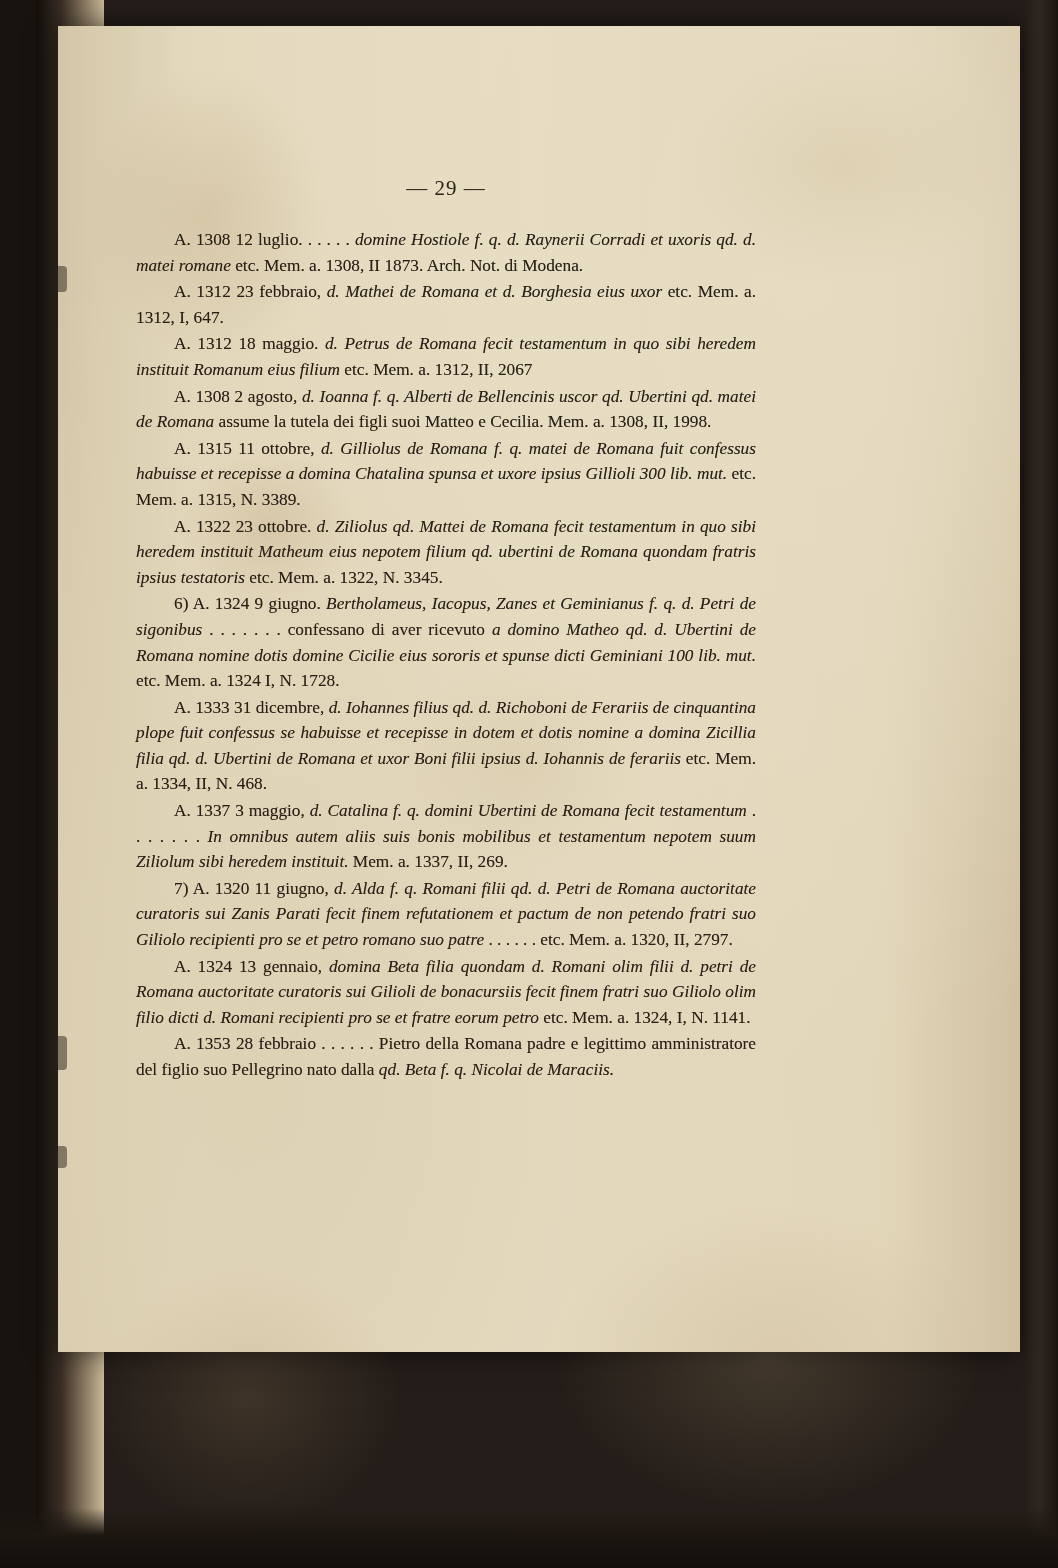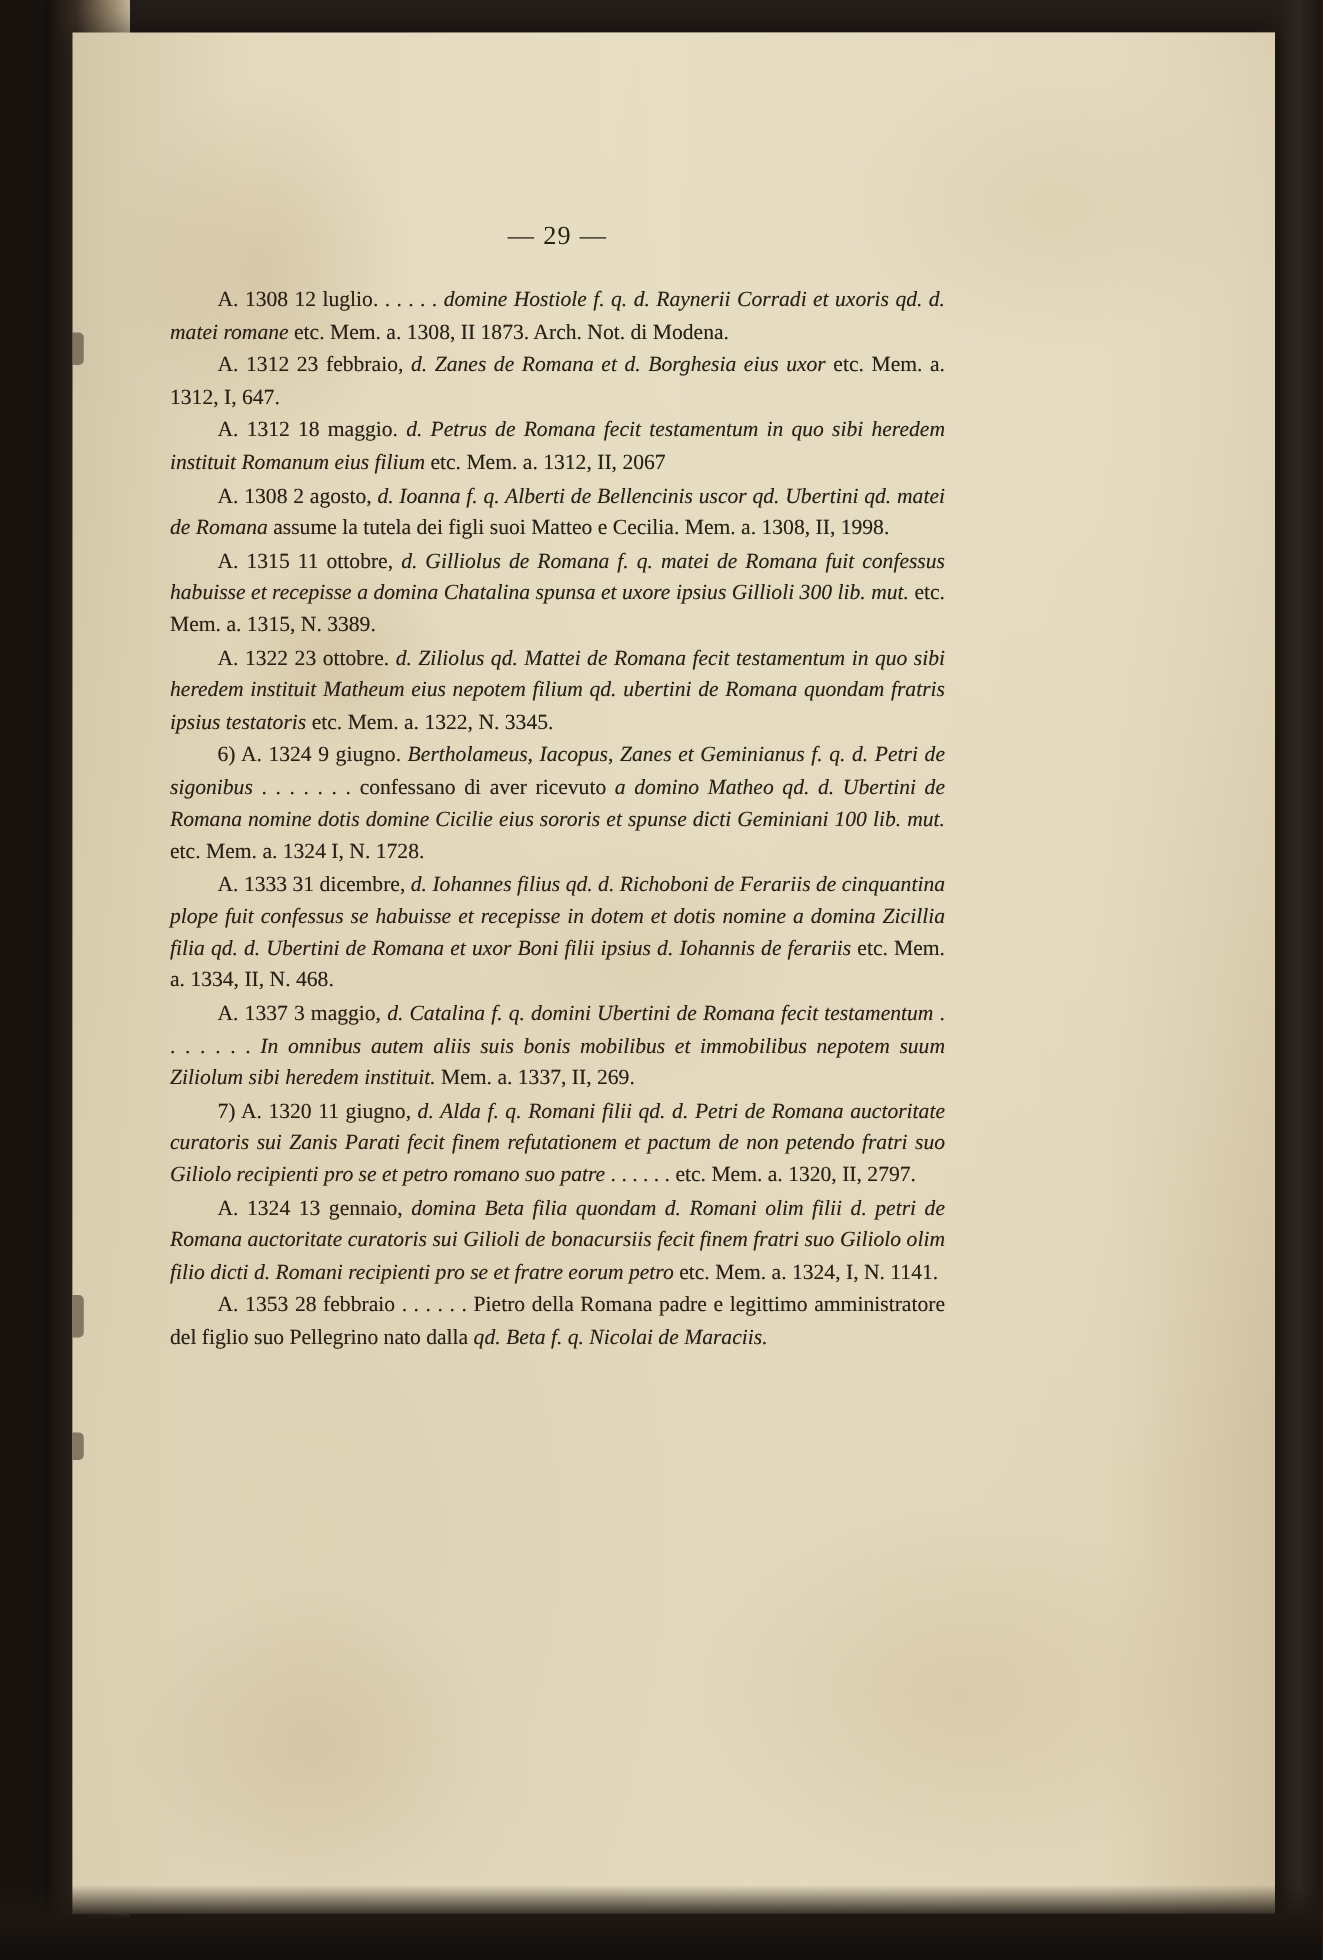--- a/index.html
+++ b/index.html
@@ -50,21 +50,21 @@
     background: linear-gradient(to left, #1b1511 0%, #2e2620 55%, rgba(46,38,32,0) 100%);
     z-index: 6;
   }
 
   
   .page {
     position: absolute;
     left: 58px;
     top: 26px;
     width: 962px;
-    height: 1505px;
+    height: 1326px;
     background:
       radial-gradient(ellipse at 78% 18%, #e6dcc2 0%, rgba(230,220,194,0) 52%),
       radial-gradient(ellipse at 20% 80%, #ded2b5 0%, rgba(222,210,181,0) 60%),
       linear-gradient(to right, #d3c6a8 0%, #e4d9bd 14%, #e8dec4 50%, #e2d6b9 86%, #cfc0a0 100%);
     box-shadow: 0 0 26px rgba(0,0,0,0.55);
   }
   
   .stain {
     position: absolute;
     border-radius: 50%;
@@ -135,28 +135,28 @@
     <div class="stain s6"></div>
 
     <div class="edge-notch" style="top:240px;  height:26px;"></div>
     <div class="edge-notch" style="top:1010px; height:34px;"></div>
     <div class="edge-notch" style="top:1120px; height:22px;"></div>
 
     <div class="content">
       <div class="folio">— 29 —</div>
       <div>
           <p class="entry">A. 1308 12 luglio. . . . . . <i>domine Hostiole f. q. d. Raynerii Corradi et uxoris qd. d. matei romane</i> etc. Mem. a. 1308, II 1873. Arch. Not. di Modena.</p>
-          <p class="entry">A. 1312 23 febbraio, <i>d. Zanes de Romana et d. Borghesia eius uxor</i> etc. Mem. a. 1312, I, 647.</p>
+          <p class="entry">A. 1312 23 febbraio, <i>d. Mathei de Romana et d. Borghesia eius uxor</i> etc. Mem. a. 1312, I, 647.</p>
           <p class="entry">A. 1312 18 maggio. <i>d. Petrus de Romana fecit testamentum in quo sibi heredem instituit Romanum eius filium</i> etc. Mem. a. 1312, II, 2067</p>
           <p class="entry">A. 1308 2 agosto, <i>d. Ioanna f. q. Alberti de Bellencinis uscor qd. Ubertini qd. matei de Romana</i> assume la tutela dei figli suoi Matteo e Cecilia. Mem. a. 1308, II, 1998.</p>
           <p class="entry">A. 1315 11 ottobre, <i>d. Gilliolus de Romana f. q. matei de Romana fuit confessus habuisse et recepisse a domina Chatalina spunsa et uxore ipsius Gillioli 300 lib. mut.</i> etc. Mem. a. 1315, N. 3389.</p>
           <p class="entry">A. 1322 23 ottobre. <i>d. Ziliolus qd. Mattei de Romana fecit testamentum in quo sibi heredem instituit Matheum eius nepotem filium qd. ubertini de Romana quondam fratris ipsius testatoris</i> etc. Mem. a. 1322, N. 3345.</p>
           <p class="entry">6) A. 1324 9 giugno. <i>Bertholameus, Iacopus, Zanes et Geminianus f. q. d. Petri de sigonibus</i> . . . . . . . confessano di aver ricevuto <i>a domino Matheo qd. d. Ubertini de Romana nomine dotis domine Cicilie eius sororis et spunse dicti Geminiani 100 lib. mut.</i> etc. Mem. a. 1324 I, N. 1728.</p>
           <p class="entry">A. 1333 31 dicembre, <i>d. Iohannes filius qd. d. Richoboni de Ferariis de cinquantina plope fuit confessus se habuisse et recepisse in dotem et dotis nomine a domina Zicillia filia qd. d. Ubertini de Romana et uxor Boni filii ipsius d. Iohannis de ferariis</i> etc. Mem. a. 1334, II, N. 468.</p>
-          <p class="entry">A. 1337 3 maggio, <i>d. Catalina f. q. domini Ubertini de Romana fecit testamentum</i> . . . . . . . <i>In omnibus autem aliis suis bonis mobilibus et immobilibus nepotem suum Ziliolum sibi heredem instituit.</i> Mem. a. 1337, II, 269.</p>
+          <p class="entry">A. 1337 3 maggio, <i>d. Catalina f. q. domini Ubertini de Romana fecit testamentum</i> . . . . . . . <i>In omnibus autem aliis suis bonis mobilibus et testamentum nepotem suum Ziliolum sibi heredem instituit.</i> Mem. a. 1337, II, 269.</p>
           <p class="entry">7) A. 1320 11 giugno, <i>d. Alda f. q. Romani filii qd. d. Petri de Romana auctoritate curatoris sui Zanis Parati fecit finem refutationem et pactum de non petendo fratri suo Giliolo recipienti pro se et petro romano suo patre</i> . . . . . . etc. Mem. a. 1320, II, 2797.</p>
           <p class="entry">A. 1324 13 gennaio, <i>domina Beta filia quondam d. Romani olim filii d. petri de Romana auctoritate curatoris sui Gilioli de bonacursiis fecit finem fratri suo Giliolo olim filio dicti d. Romani recipienti pro se et fratre eorum petro</i> etc. Mem. a. 1324, I, N. 1141.</p>
           <p class="entry">A. 1353 28 febbraio . . . . . . Pietro della Romana padre e legittimo amministratore del figlio suo Pellegrino nato dalla <i>qd. Beta f. q. Nicolai de Maraciis.</i></p>
         </div>
     </div>
   </div>
 
   <div class="right-dark"></div>
   <div class="bottom-dark"></div>
 </div>

